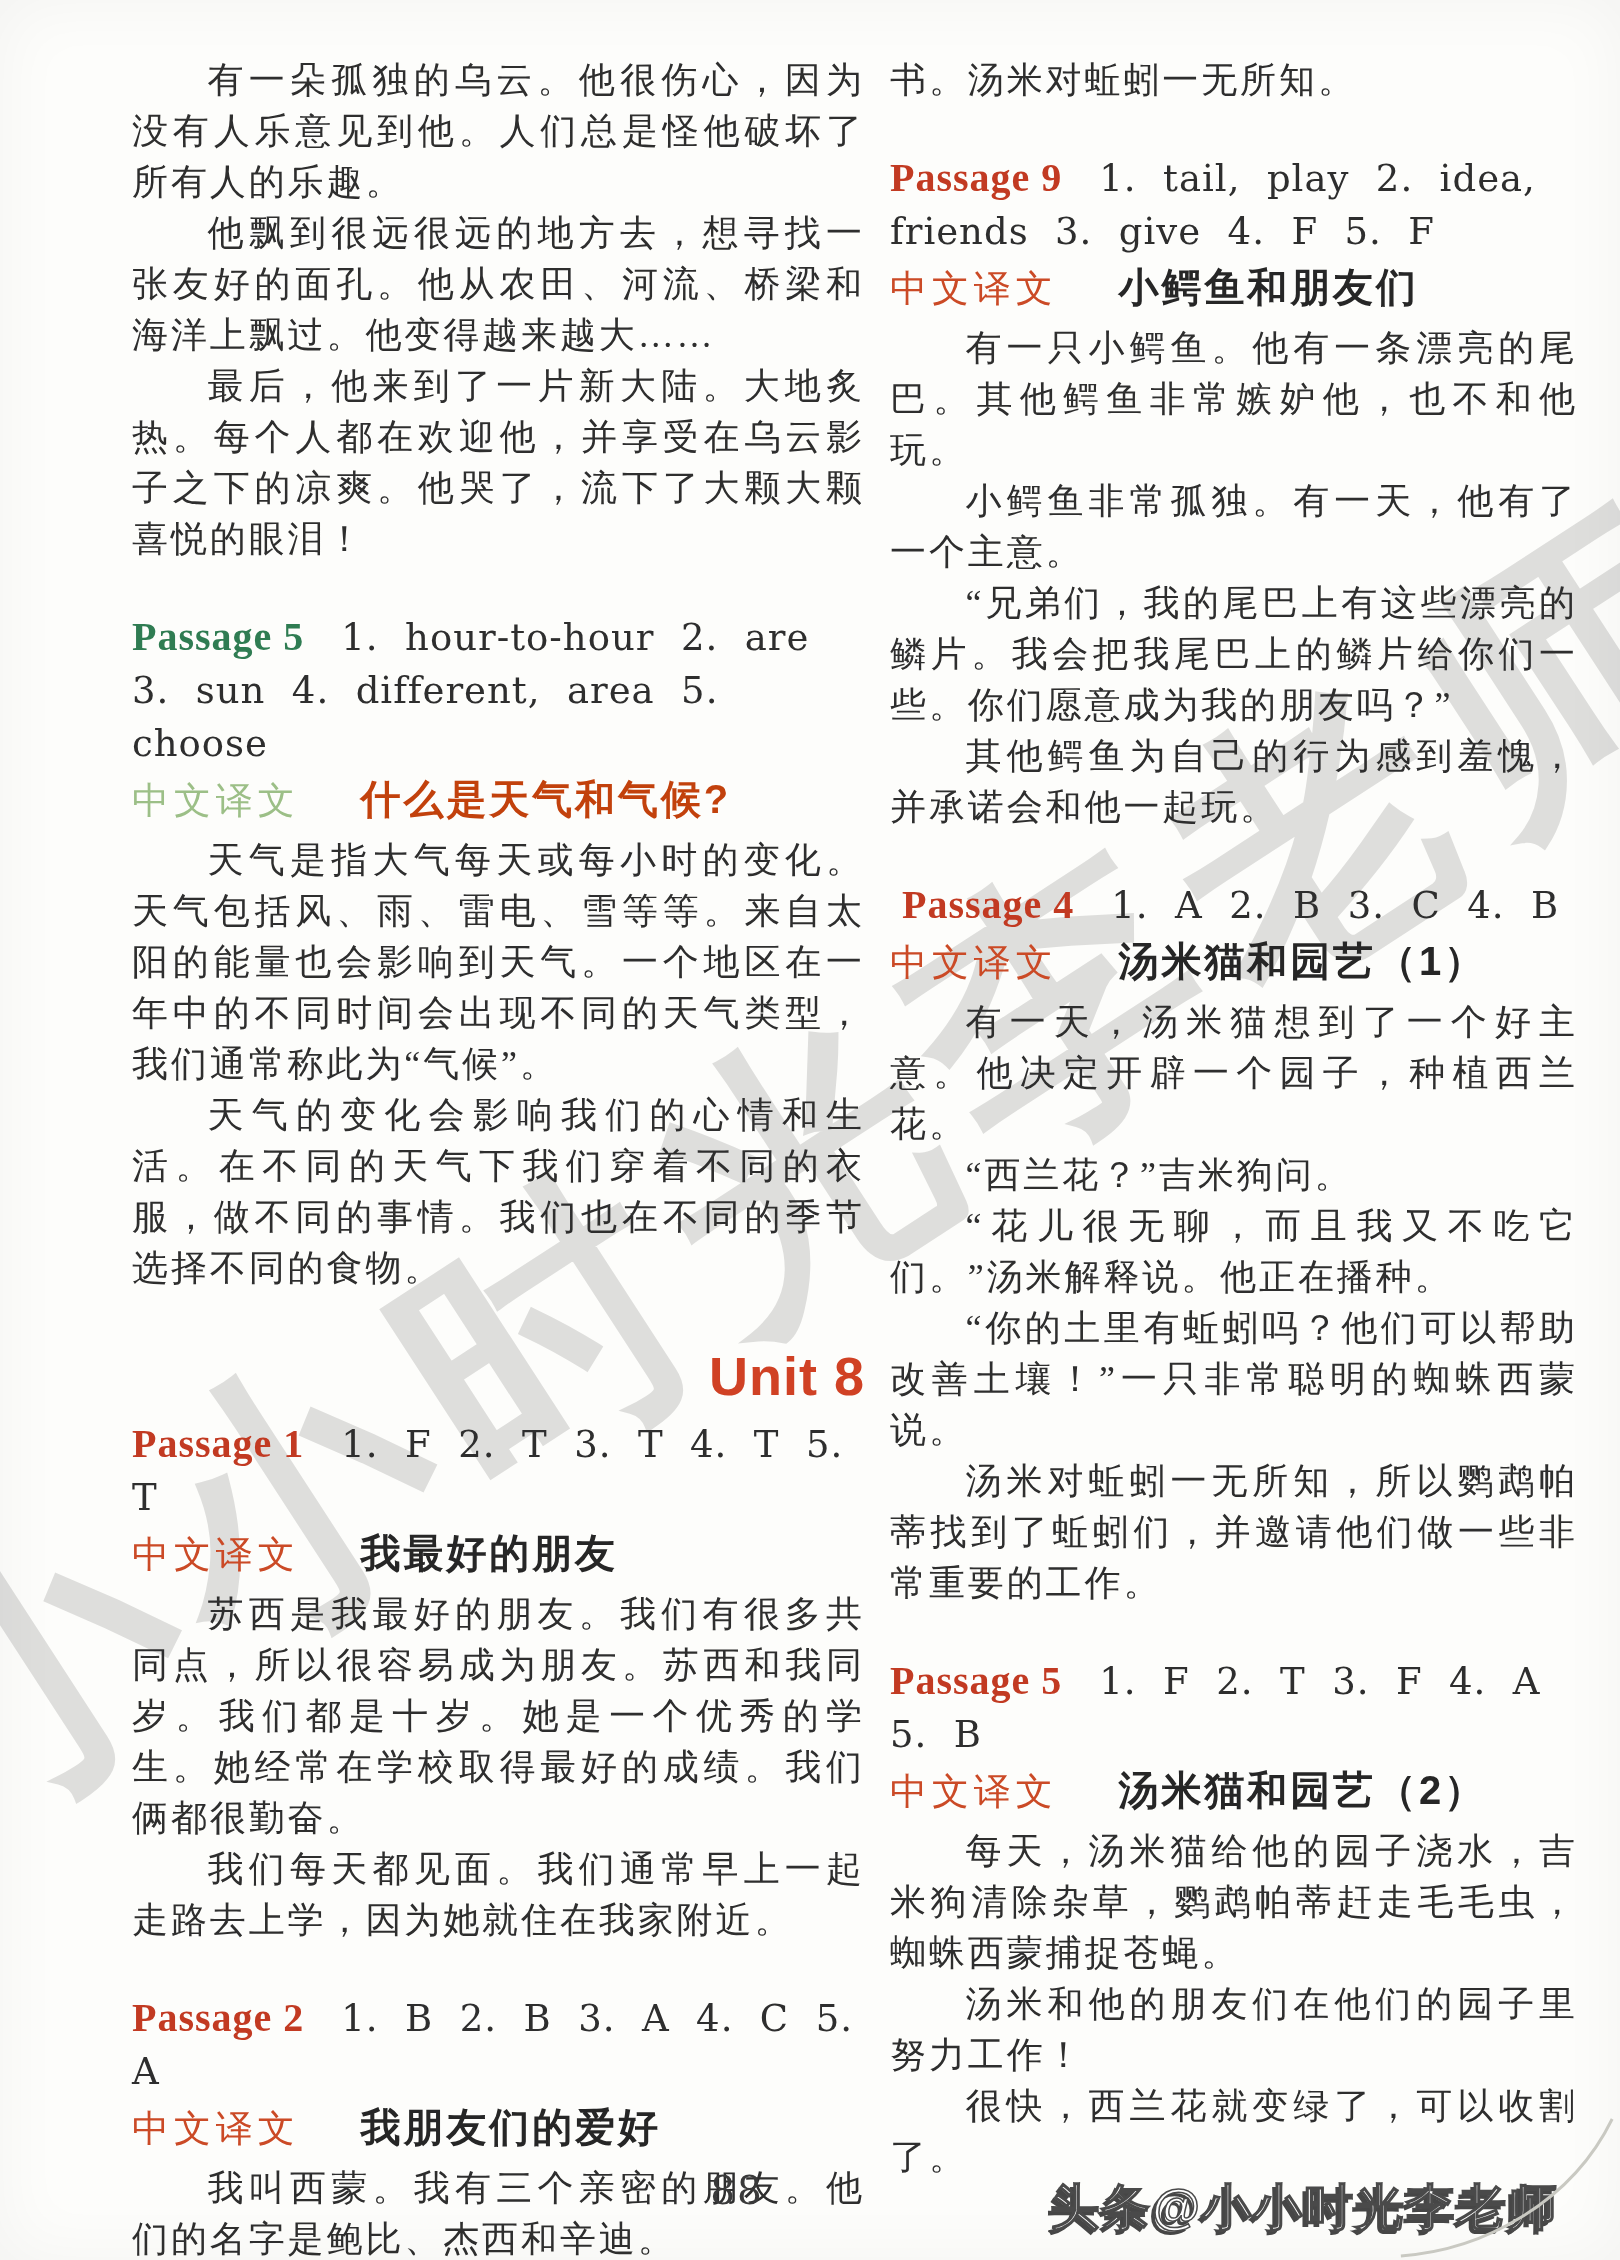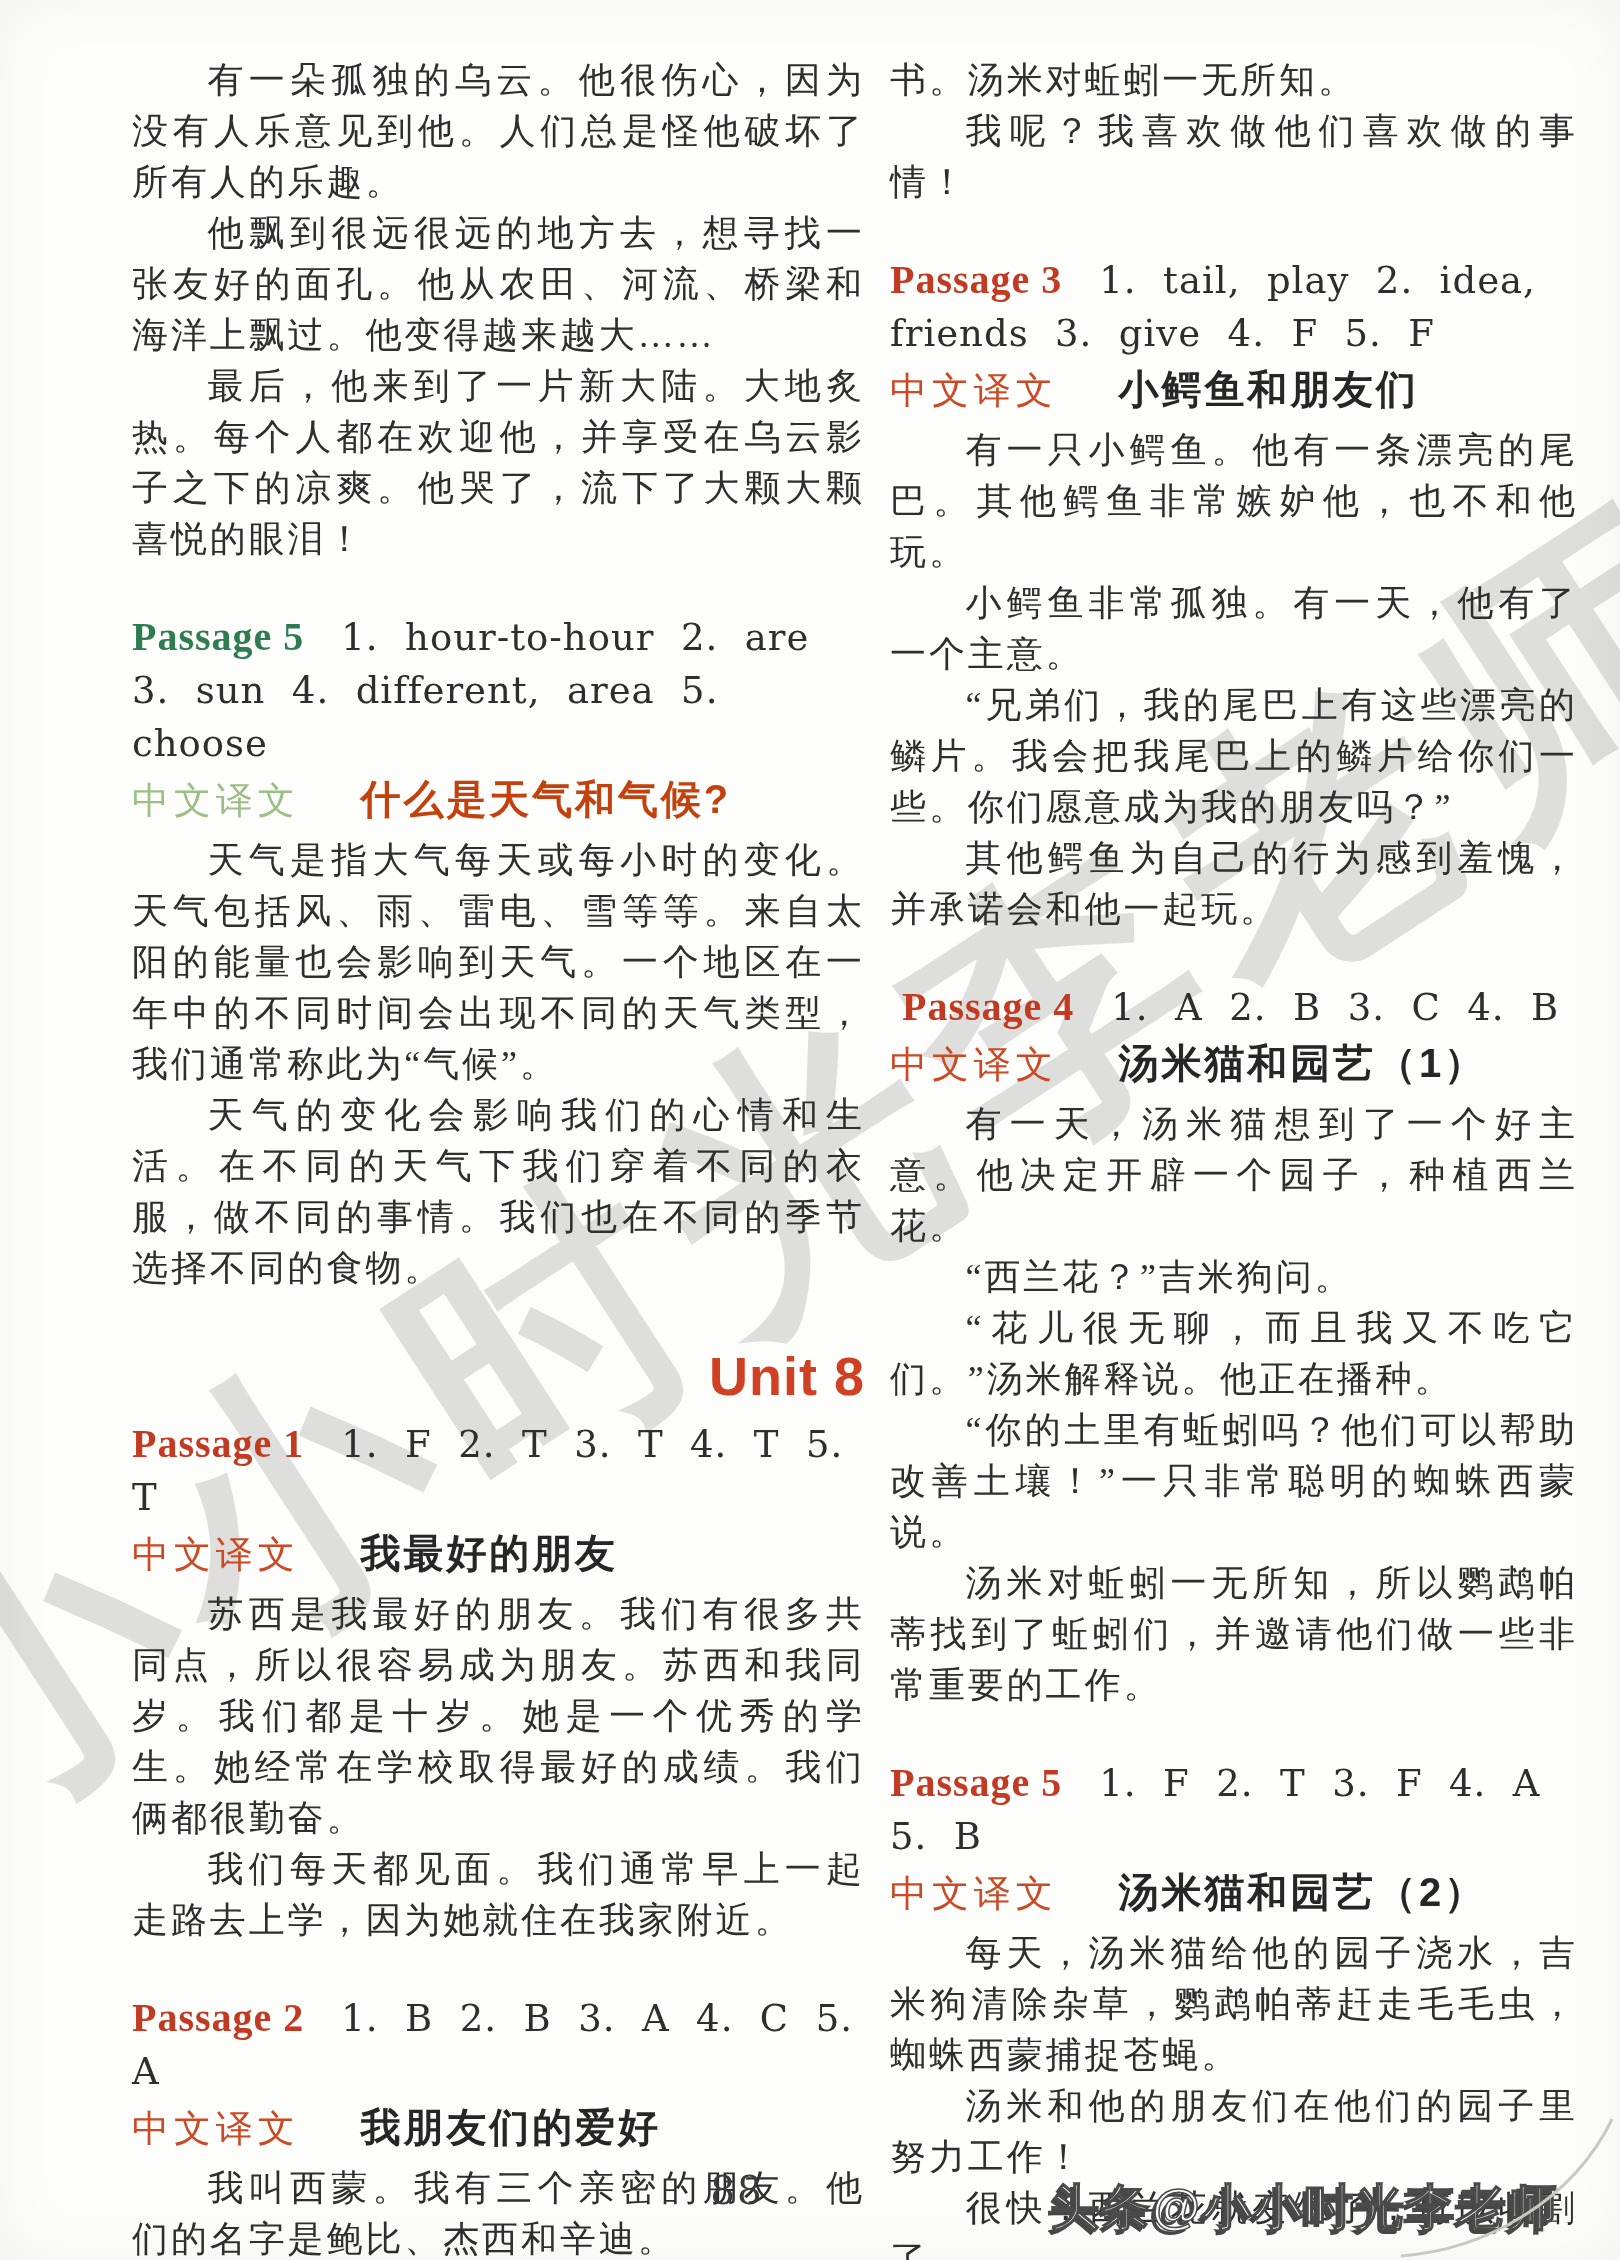--- a/index.html
+++ b/index.html
@@ -85,22 +85,21 @@
       <p class="passage-line"><span class="passage-label" style="color: rgb(194, 58, 34); margin-top: 45px;">Passage 1</span><span class="answers" style="color: rgb(46, 46, 46);">1. F 2. T 3. T 4. T 5. T</span></p>
       <p class="trans-line"><span class="trans-label" style="color: rgb(203, 74, 38);">中文译文</span><span class="trans-title" style="color: rgb(38, 38, 38);">我最好的朋友</span></p>
       <p class="para indent">苏西是我最好的朋友。我们有很多共同点，所以很容易成为朋友。苏西和我同岁。我们都是十岁。她是一个优秀的学生。她经常在学校取得最好的成绩。我们俩都很勤奋。</p>
       <p class="para indent">我们每天都见面。我们通常早上一起走路去上学，因为她就住在我家附近。</p>
       <p class="passage-line"><span class="passage-label" style="color: rgb(194, 58, 34);">Passage 2</span><span class="answers" style="color: rgb(46, 46, 46);">1. B 2. B 3. A 4. C 5. A</span></p>
       <p class="trans-line"><span class="trans-label" style="color: rgb(203, 74, 38);">中文译文</span><span class="trans-title" style="color: rgb(38, 38, 38);">我朋友们的爱好</span></p>
       <p class="para indent">我叫西蒙。我有三个亲密的朋友。他们的名字是鲍比、杰西和辛迪。</p>
     </div>
   <div class="col col-right">
       <p class="para">书。汤米对蚯蚓一无所知。</p>
-      <p class="para indent">我呢？我喜欢做他们喜欢做的事情！</p>
-      <p class="passage-line"><span class="passage-label" style="color: rgb(194, 58, 34);">Passage 3</span><span class="answers" style="color: rgb(46, 46, 46);">1. tail, play 2. idea, friends 3. give 4. F 5. F</span></p>
+      <p class="passage-line"><span class="passage-label" style="color: rgb(194, 58, 34);">Passage 9</span><span class="answers" style="color: rgb(46, 46, 46);">1. tail, play 2. idea, friends 3. give 4. F 5. F</span></p>
       <p class="trans-line"><span class="trans-label" style="color: rgb(203, 74, 38);">中文译文</span><span class="trans-title" style="color: rgb(38, 38, 38);">小鳄鱼和朋友们</span></p>
       <p class="para indent">有一只小鳄鱼。他有一条漂亮的尾巴。其他鳄鱼非常嫉妒他，也不和他玩。</p>
       <p class="para indent">小鳄鱼非常孤独。有一天，他有了一个主意。</p>
       <p class="para indent">“兄弟们，我的尾巴上有这些漂亮的鳞片。我会把我尾巴上的鳞片给你们一些。你们愿意成为我的朋友吗？”</p>
       <p class="para indent">其他鳄鱼为自己的行为感到羞愧，并承诺会和他一起玩。</p>
       <p class="passage-line"><span class="passage-label" style="color: rgb(194, 58, 34); margin-left: 12px;">Passage 4</span><span class="answers" style="color: rgb(46, 46, 46);">1. A 2. B 3. C 4. B</span></p>
       <p class="trans-line"><span class="trans-label" style="color: rgb(203, 74, 38);">中文译文</span><span class="trans-title" style="color: rgb(38, 38, 38);">汤米猫和园艺（1）</span></p>
       <p class="para indent">有一天，汤米猫想到了一个好主意。他决定开辟一个园子，种植西兰花。</p>
       <p class="para indent">“西兰花？”吉米狗问。</p>
       <p class="para indent">“花儿很无聊，而且我又不吃它们。”汤米解释说。他正在播种。</p>

